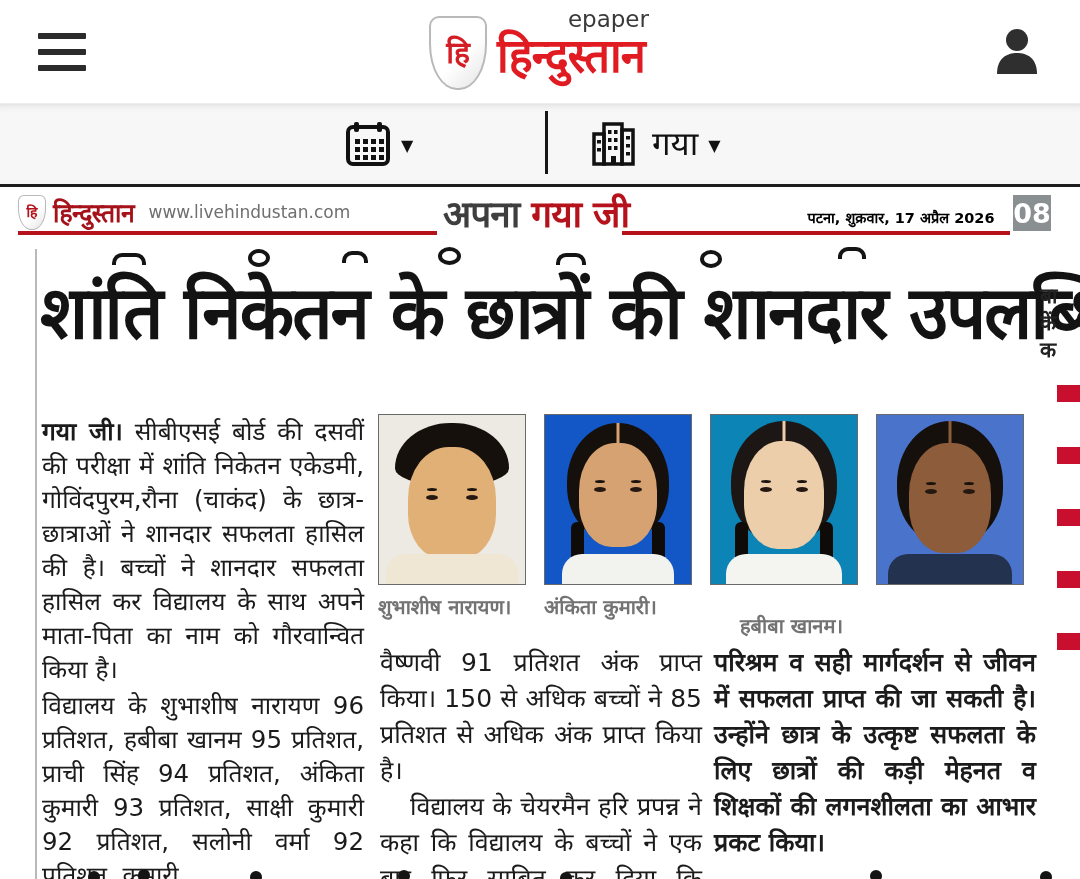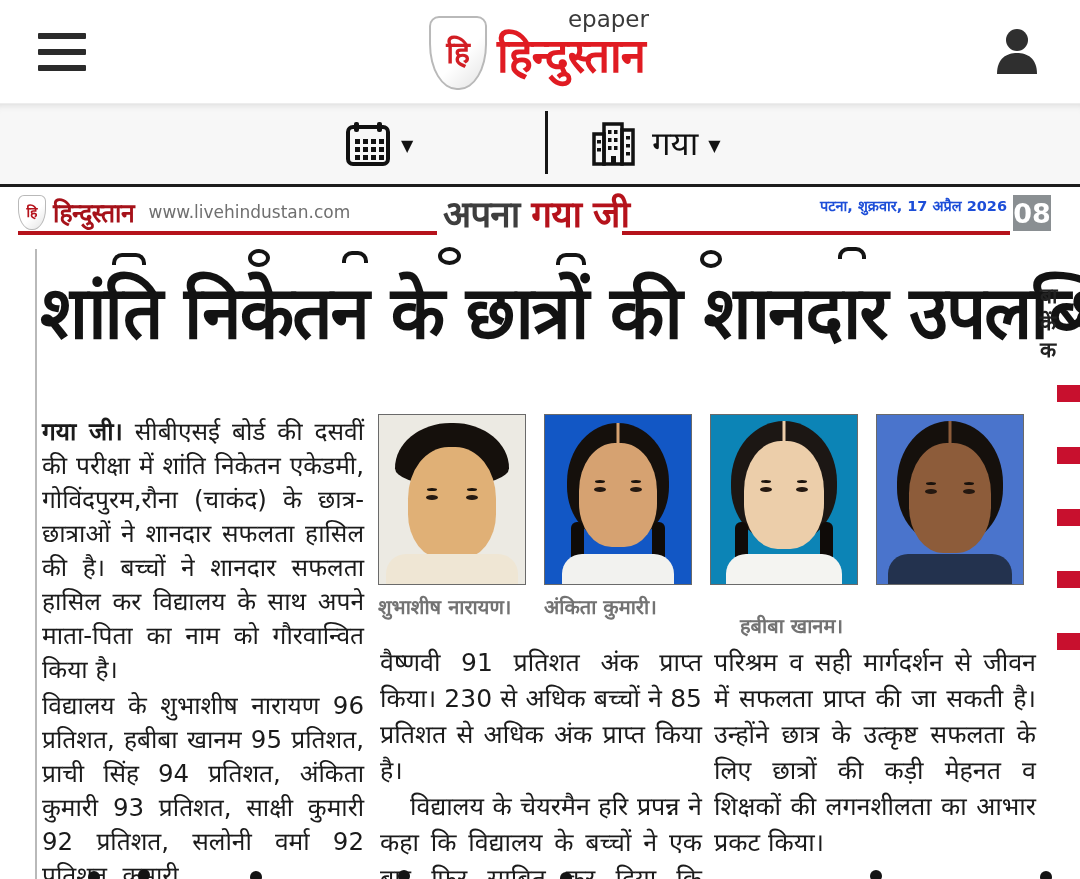--- a/index.html
+++ b/index.html
@@ -36,31 +36,31 @@
   .shield.mini{width:26px;height:33px;margin-top:0;border-width:1.5px;border-radius:6px 6px 48% 48%/6px 6px 60% 60%;}
   .shield.mini .hi{font-size:14px;color:#b5121b;}
   .mast-brand{color:#a6121a;font-weight:700;font-size:26px;margin-left:7px;letter-spacing:-.5px;transform:scaleX(.95);transform-origin:left;}
   .mast-url{color:#6f6f6f;font-size:17px;margin-left:10px;}
   .rule{position:absolute;height:4px;background:#b5121b;top:44px;}
   .rule-left{left:18px;width:419px;}
   .rule-right{left:622px;width:388px;}
   .mast-title{position:absolute;left:443px;top:0px;font-size:37px;font-weight:700;letter-spacing:-1px;white-space:nowrap;}
   .mast-title .t1{color:#3e3e3e;}
   .mast-title .t2{color:#b5121b;}
-  .dateline{position:absolute;left:795px;top:8px;width:212px;text-align:right;color:#1d4ed8;font-size:14.5px;font-weight:700;white-space:nowrap;}
+  .dateline{position:absolute;left:795px;top:20px;width:212px;text-align:center;color:#000000;font-size:14.5px;font-weight:700;white-space:nowrap;}
   .page-badge{position:absolute;left:1013px;top:8px;width:38px;height:36px;background:#8a8f92;color:#fff;
     font-weight:700;font-size:27px;display:flex;align-items:center;justify-content:center;}
   .left-rule{position:absolute;left:35px;top:62px;width:2px;height:630px;background:#b9b9b9;}
   .headline{position:absolute;left:40px;top:84px;width:990px;color:#131313;font-weight:700;
     font-size:73px;line-height:1.15;letter-spacing:-2px;white-space:nowrap;transform:scaleX(.97);transform-origin:left;}
   
   .body-col{position:absolute;color:#1b1b1b;text-align:justify;font-size:24.5px;line-height:34px;}
   .col1{left:42px;top:228px;width:322px;}
   .col2{left:380px;top:458px;width:322px;font-size:25px;line-height:36px;}
-  .col3{left:714px;top:458px;width:322px;font-size:25px;line-height:36px;}
+  .col3{left:714px;top:458px;width:322px;font-size:25px;line-height:36px;font-weight:bold;}
   .body-col p{margin:0;}
   .col1 p + p{margin-top:2px;}
   .lede{font-weight:700;}
   .indent{text-indent:30px;}
   
   .photo-row{position:absolute;left:378px;top:227px;display:flex;gap:18px;}
   .photo{position:relative;width:148px;height:171px;border:1px solid #6a6a6a;box-sizing:border-box;overflow:hidden;}
   .photo .hair{position:absolute;background:#15100c;}
   .photo .face{position:absolute;left:50%;transform:translateX(-50%);}
   .photo .eye{position:absolute;width:12px;height:5px;background:#241810;border-radius:50%;box-shadow:0 -8px 0 -1px #1a120c;}
@@ -264,21 +264,21 @@
     </div>
   </div>
 
   <div class="captions">
     <div class="caption">शुभाशीष नारायण।</div>
     <div class="caption">अंकिता कुमारी।</div>
     <div class="caption">हबीबा खानम।</div>
   </div>
 
   <div class="body-col col2">
-    <p>वैष्णवी 91 प्रतिशत अंक प्राप्त किया। 230 से अधिक बच्चों ने 85 प्रतिशत से अधिक अंक प्राप्त किया है।</p>
+    <p>वैष्णवी 91 प्रतिशत अंक प्राप्त किया। 150 से अधिक बच्चों ने 85 प्रतिशत से अधिक अंक प्राप्त किया है।</p>
     <p class="indent">विद्यालय के चेयरमैन हरि प्रपन्न ने कहा कि विद्यालय के बच्चों ने एक बार फिर साबित कर दिया कि कठिन</p>
   </div>
 
   <div class="body-col col3">
     <p>परिश्रम व सही मार्गदर्शन से जीवन में सफलता प्राप्त की जा सकती है। उन्होंने छात्र के उत्कृष्ट सफलता के लिए छात्रों की कड़ी मेहनत व शिक्षकों की लगनशीलता का आभार प्रकट किया।</p>
   </div>
 
   <div class="side-frag">
     <div>बा</div>
     <div>कें</div>

